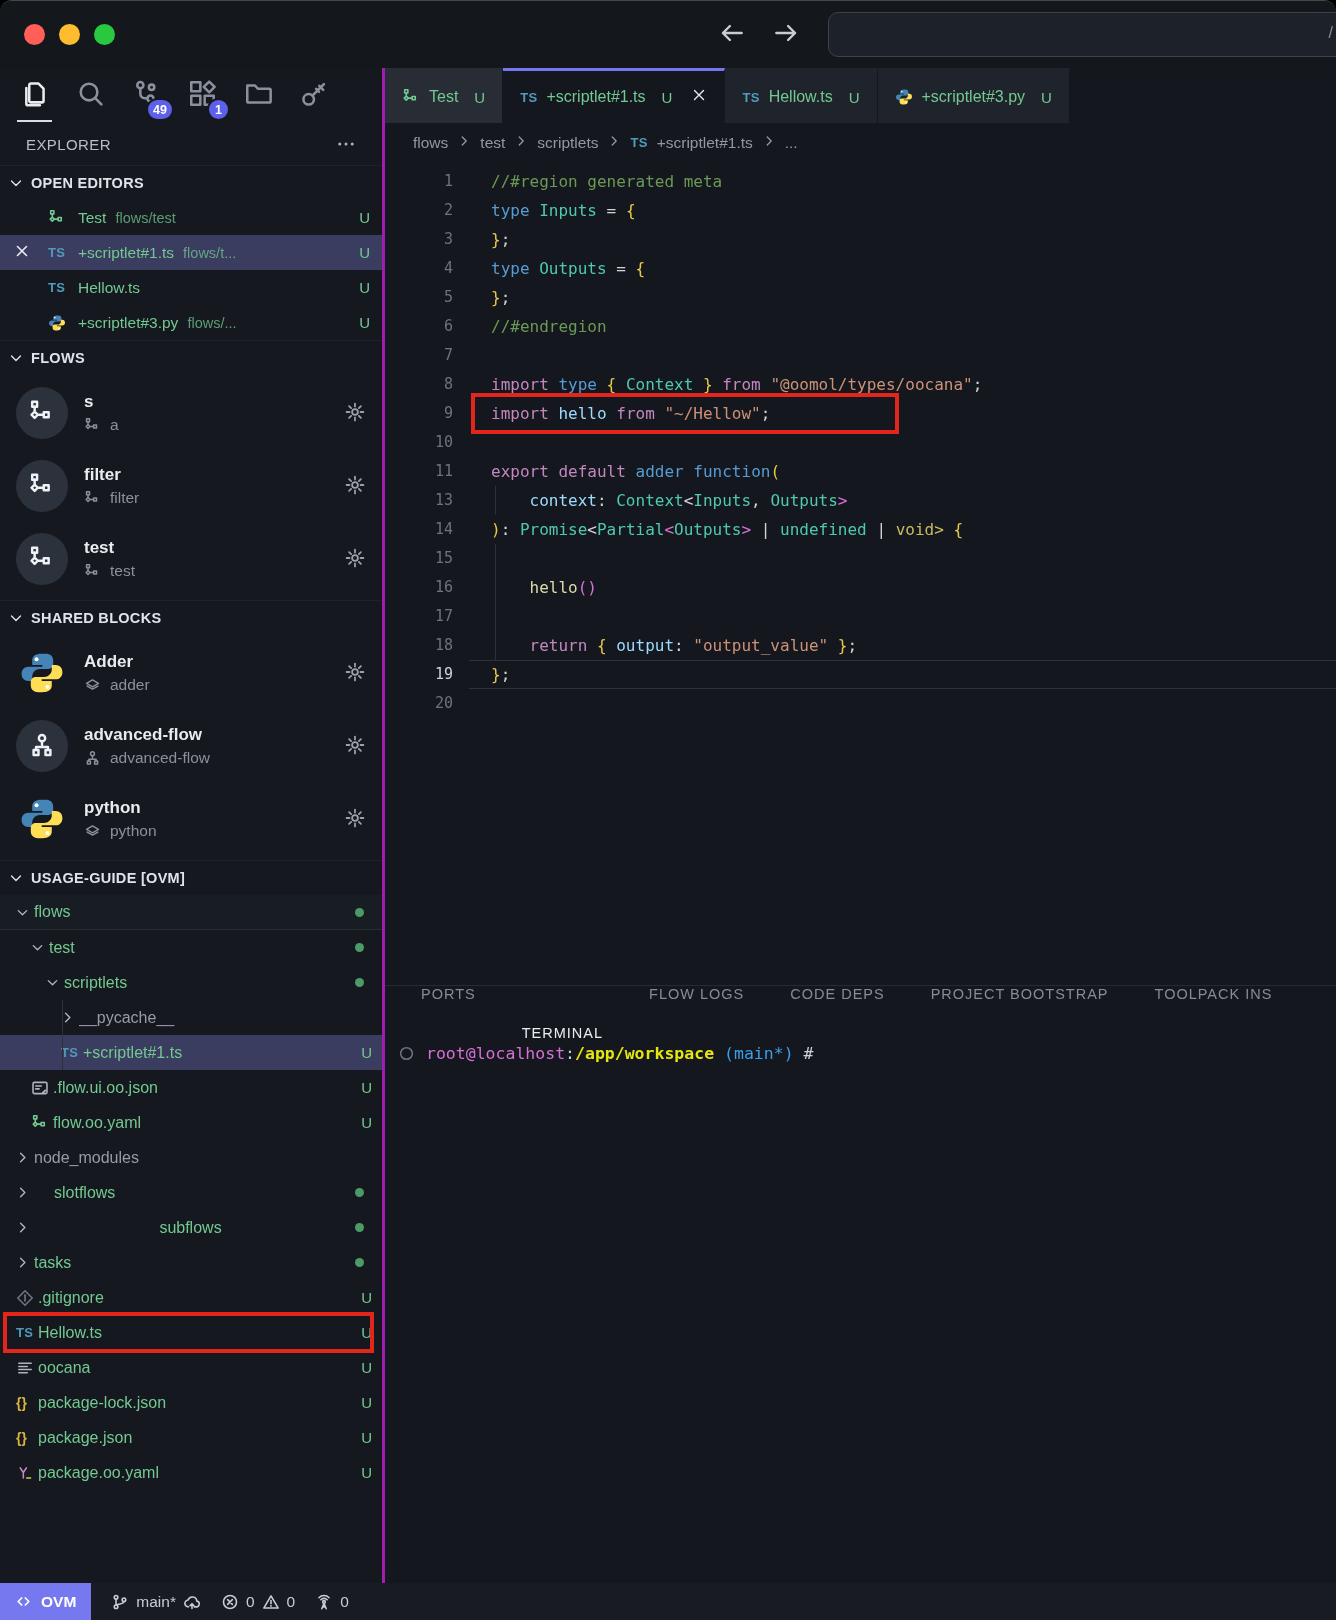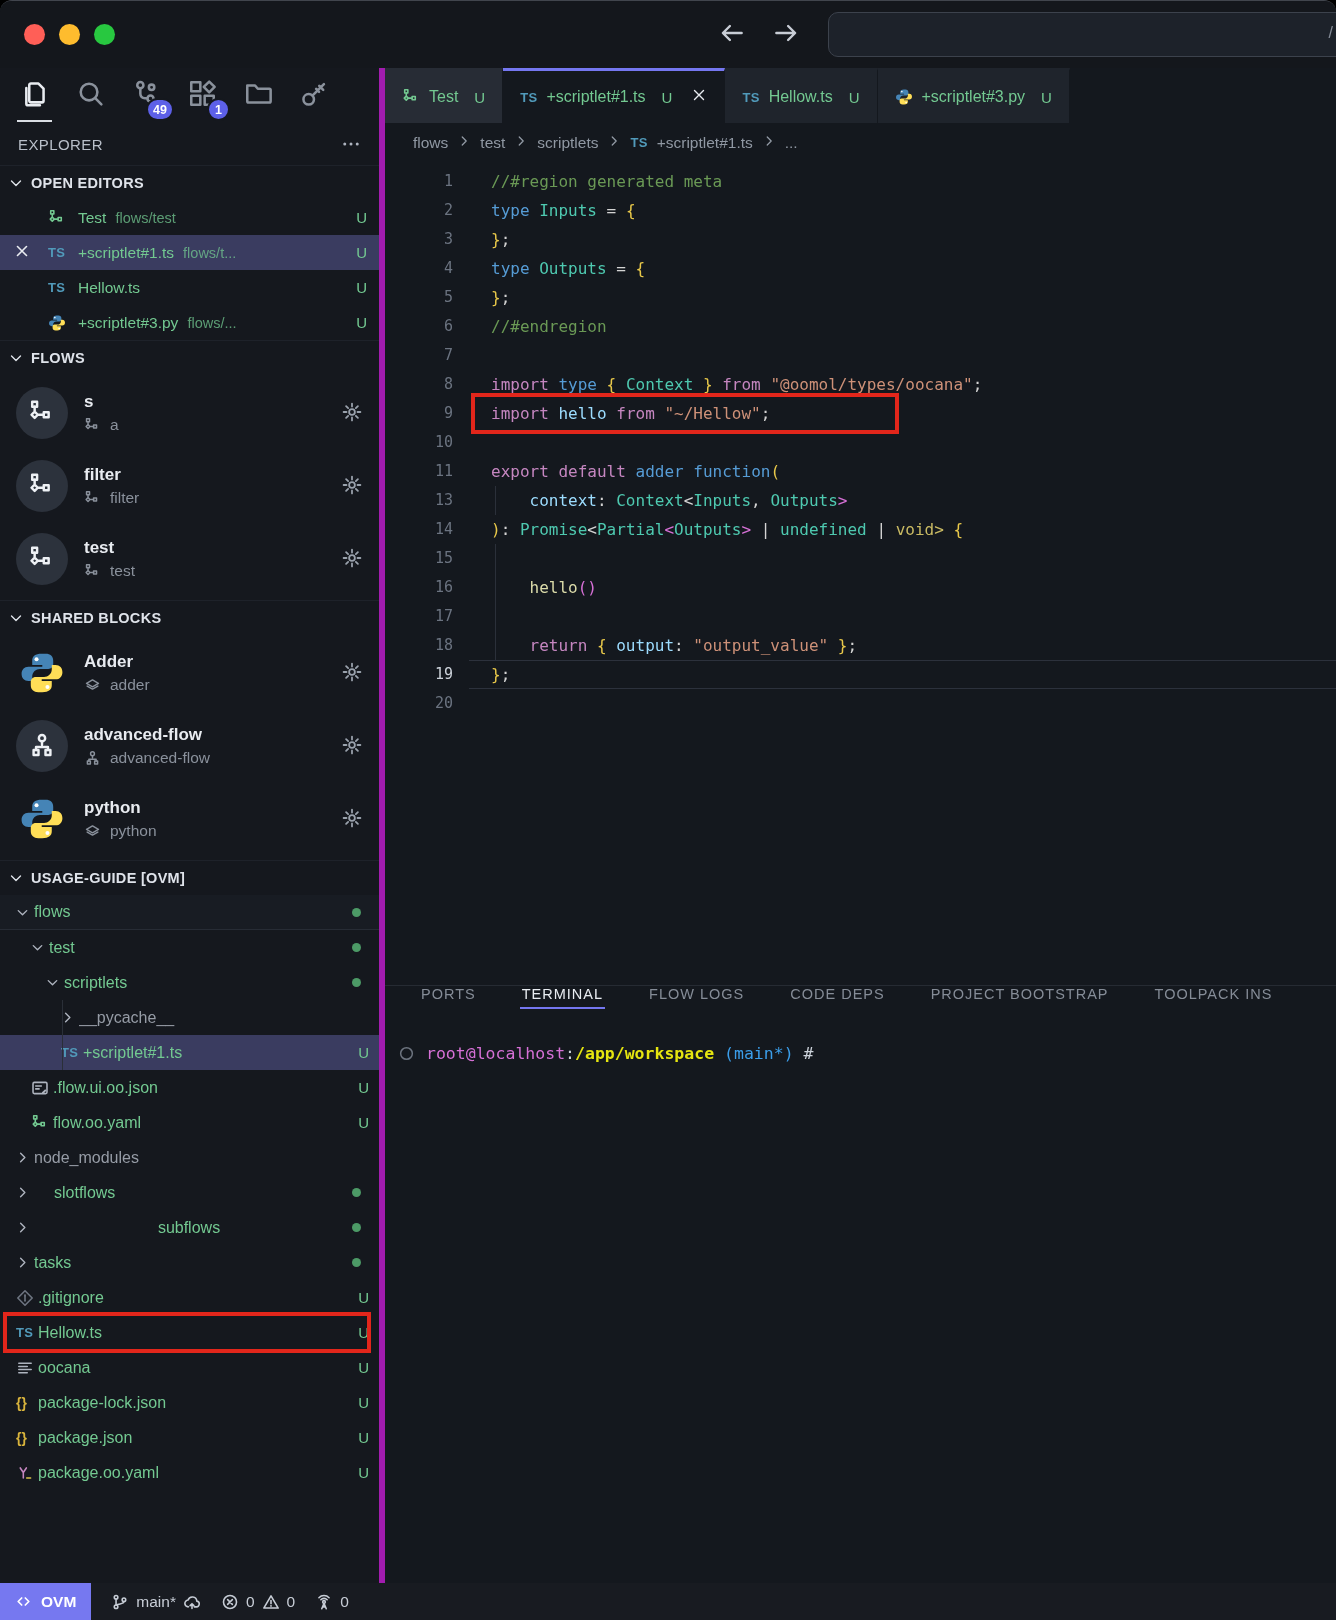--- a/index.html
+++ b/index.html
@@ -10,30 +10,30 @@
   .titlebar{height:67px;flex:none;background:#14171c;position:relative;display:flex;align-items:center;}
   .lights{display:flex;gap:14px;margin-left:24px;}
   .light{width:21px;height:21px;border-radius:50%;}
   .l-red{background:#ff5f57}.l-yellow{background:#febc2e}.l-green{background:#28c840}
   .navarrows{position:absolute;left:718px;top:18px;display:flex;gap:26px;color:#c8cdd5;}
   .navarrows .icon svg{width:28px;height:28px;}
   .searchbox{position:absolute;left:828px;top:11px;width:520px;height:45px;background:#1d222a;border:1px solid #3c424c;border-radius:10px;color:#8a919c;}
   .searchbox .slash{position:absolute;right:14px;top:11px;font-size:16px;color:#868d98;}
   
   .main{flex:1;display:flex;min-height:0;}
-  .left{width:385px;flex:none;background:#15181e;display:flex;flex-direction:column;border-right:6px solid #a21caf;}
+  .left{width:385px;flex:none;background:#15181e;display:flex;flex-direction:column;border-right:3px solid #a21caf;}
   .activitybar{height:55px;flex:none;display:flex;align-items:center;gap:27px;padding:0 20px;}
   .act{position:relative;color:#8a919c;}
   .act svg{width:29px;height:29px;display:block;}
   .act.active{color:#e9ecf1;}
   .act.active::after{content:"";position:absolute;left:-3px;right:-3px;bottom:-10px;height:2px;background:#d9dde3;}
   .badge{position:absolute;right:-13px;bottom:-9px;min-width:23px;height:23px;border-radius:12px;background:#5d60e8;color:#fff;
     font-size:12.5px;font-weight:700;display:flex;align-items:center;justify-content:center;padding:0 5px;border:2px solid #15181e;}
   .sidebar{flex:1;overflow:hidden;font-size:15px;}
-  .sb-title{height:42px;display:flex;align-items:center;padding:0 18px;color:#b9bfc9;font-size:15px;letter-spacing:.4px;}
+  .sb-title{height:42px;display:flex;align-items:center;padding:0 26px;color:#b9bfc9;font-size:15px;letter-spacing:.4px;}
   .sb-title .sp{flex:1;}
   .sb-title .icon{color:#aeb4bf;}
   .sb-title .icon svg{width:20px;height:20px;}
   .sect-h{display:flex;align-items:center;gap:7px;height:34px;padding:0 8px;font-weight:700;color:#dfe3ea;font-size:14.5px;letter-spacing:.3px;}
   .sect-h .icon svg{width:16px;height:16px;}
   .sect{border-top:1px solid #1e222a;}
   .oe-row{height:35px;display:flex;align-items:center;padding:0 12px 0 14px;color:#73c991;position:relative;}
   .oe-row.selected{background:#3a3c60;}
   .oe-close{width:34px;color:#e9ecf1;}
   .oe-close svg{width:16px;height:16px;}
@@ -87,21 +87,21 @@
   .cl.cur .ln{color:#ccd2da;}
   .cl.cur::after{content:"";position:absolute;left:84px;right:0;top:0;bottom:0;border-top:1px solid #2c313c;border-bottom:1px solid #2c313c;pointer-events:none;}
   .iguide{position:absolute;left:110px;top:0;bottom:0;width:1px;background:#2b303a;}
   .redbox{position:absolute;left:86px;top:-6px;width:428px;height:41px;border:4px solid #e2261b;pointer-events:none;z-index:5;}
   .tk-com{color:#6a9955}.tk-kw{color:#569cd6}.tk-ctl{color:#c586c0}.tk-typ{color:#4ec9b0}.tk-var{color:#9cdcfe}
   .tk-str{color:#ce9178}.tk-fn{color:#dcdcaa}.tk-p{color:#d4d4d4}.tk-b1{color:#e8c84a}.tk-b2{color:#d670d6}.tk-void{color:#c9ba63}
   
   .panel{height:598px;flex:none;border-top:1px solid #262b33;background:#14181e;display:flex;flex-direction:column;}
   .ptabs{height:52px;flex:none;display:flex;align-items:flex-start;gap:46px;padding-left:36px;overflow:hidden;white-space:nowrap;}
   .ptab{color:#858c97;font-size:14.5px;letter-spacing:1px;position:relative;flex:none;}
-  .ptab.active{color:#e9edf2;}
+  .ptab.active{color:#e9edf2;margin-top:39px;}
   .ptab.active::after{content:"";position:absolute;left:-2px;right:-2px;bottom:-7px;height:2px;background:#7577f0;}
   .term{display:flex;align-items:center;gap:11px;padding-left:13px;margin-top:6px;font-family:"DejaVu Sans Mono","Liberation Mono",monospace;font-size:16.5px;color:#ccd2da;}
   .term .deco{color:#6e7580;display:flex;}
   .term .deco svg{width:17px;height:17px;}
   .t-magenta{color:#d670d6}.t-yellow{color:#e5e510;font-weight:700}.t-blue{color:#3b9eea}.t-fg{color:#ccd2da}
   .prompt{white-space:pre;}
   
   .statusbar{height:37px;flex:none;background:#181b21;display:flex;align-items:center;color:#c7cdd6;font-size:15.5px;}
   .sb-remote{height:100%;background:#7678f0;color:#fff;display:flex;align-items:center;gap:9px;padding:0 15px;font-weight:600;}
   .sb-remote svg{width:17px;height:17px;}

